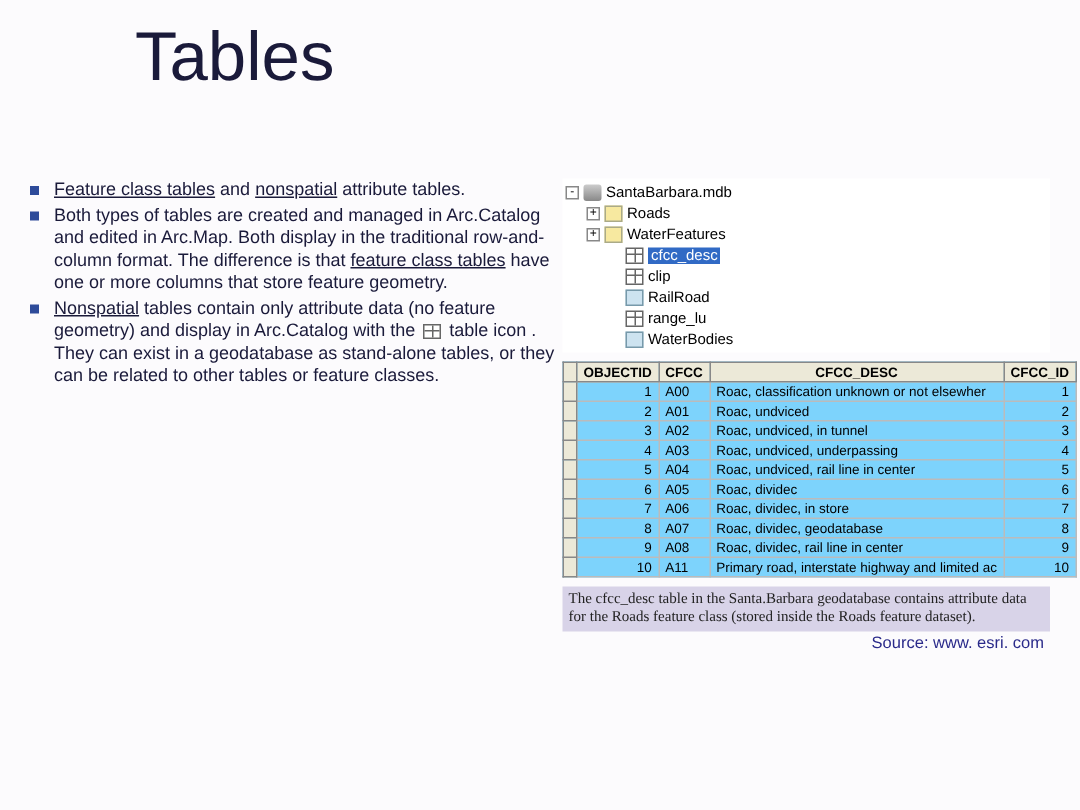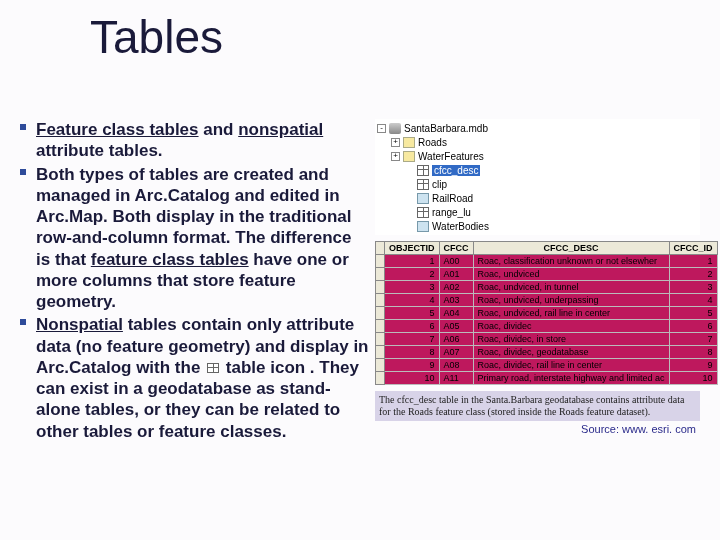--- a/index.html
+++ b/index.html
@@ -2,40 +2,40 @@
 <html><head>
 <meta charset="utf-8">
 <style>
 * { box-sizing: border-box; margin: 0; padding: 0; }
 body { width: 720px; height: 540px; font-family: Verdana, Arial, sans-serif; background: #fcfbfd; position: relative; }
 .slide-title { font-size: 46px; font-weight: 400; color: #1a1a3a; padding: 10px 0 0 90px; font-family: Verdana, sans-serif; }
 .main-row { display: flex; margin-top: 55px; }
 .left-col { width: 370px; padding-left: 20px; }
 .right-col { width: 330px; padding-left: 5px; position: relative; }
 .bullet-list { list-style: none; }
-.bullet-list li { display: flex; margin-bottom: 2px; font-size: 17px; line-height: 1.25; color: #1a1a3a; font-weight: bold; }
+.bullet-list li { display: flex; margin-bottom: 2px; font-size: 12px; line-height: 1.25; color: #1a1a3a; }
 .bullet-list .sq { width: 6px; height: 6px; background: #2e4b9a; margin-top: 5px; margin-right: 10px; flex-shrink: 0; }
 .bullet-list .txt { flex: 1; }
 .underline { text-decoration: underline; }
 .tree-panel { background: #fff; border: none; font-size: 10px; font-family: Tahoma, sans-serif; padding: 2px; color: #000; }
 .tree-item { display: flex; align-items: center; height: 14px; white-space: nowrap; }
 .tree-indent0 { margin-left: 0; }
 .tree-indent1 { margin-left: 14px; }
 .tree-indent2 { margin-left: 28px; }
 .tree-expander { width: 9px; height: 9px; border: 1px solid #888; display: inline-flex; align-items: center; justify-content: center; font-size: 8px; line-height: 1; margin-right: 3px; background: #fff; color: #000; }
 .tree-icon { width: 12px; height: 11px; margin-right: 3px; display: inline-block; position: relative; }
 .icon-mdb { background: linear-gradient(#ccc,#888); border-radius: 2px; }
 .icon-ds { background: #f7e9a0; border: 1px solid #aa8; }
 .icon-fc { background: #cde3f0; border: 1px solid #79a; }
 .icon-table { background: #fff; border: 1px solid #666; }
 .icon-table::before, .icon-table::after { content: ''; position: absolute; background: #666; }
 .icon-table::before { top: 3px; left: 0; right: 0; height: 1px; }
 .icon-table::after { top: 0; bottom: 0; left: 5px; width: 1px; }
 .tree-selected .tree-label { background: #316ac5; color: #fff; padding: 0 2px; }
-.attr-table { width: 100%; border-collapse: collapse; font-size: 9px; font-family: Tahoma, sans-serif; margin-top: 6px; background: #be185d; }
+.attr-table { width: 100%; border-collapse: collapse; font-size: 9px; font-family: Tahoma, sans-serif; margin-top: 6px; background: #7dd3fc; }
 .attr-table th { background: #ece9d8; border: 1px solid #888; font-weight: 700; padding: 1px 4px; color: #000; text-align: center; }
 .attr-table td { border: 1px solid #bbb; padding: 0 4px; color: #000; height: 13px; white-space: nowrap; }
 .attr-table td.num { text-align: right; }
 .attr-table td.rowhdr { background: #ece9d8; border: 1px solid #888; width: 8px; }
 .caption-box { background: #d8d3e8; margin-top: 6px; padding: 3px 4px; font-size: 10px; line-height: 1.2; font-family: Liberation Serif, serif; color: #222; }
 .source { text-align: right; font-size: 11px; color: #2a2a8a; font-family: Verdana, sans-serif; margin-top: 2px; padding-right: 4px; }
 .tbl-icon-inline { display: inline-block; width: 12px; height: 10px; border: 1px solid #666; background: #fff; position: relative; vertical-align: middle; margin: 0 2px; }
 .tbl-icon-inline::before { content:''; position:absolute; top:3px; left:0; right:0; height:1px; background:#666; }
 .tbl-icon-inline::after { content:''; position:absolute; top:0; bottom:0; left:5px; width:1px; background:#666; }
 </style>

